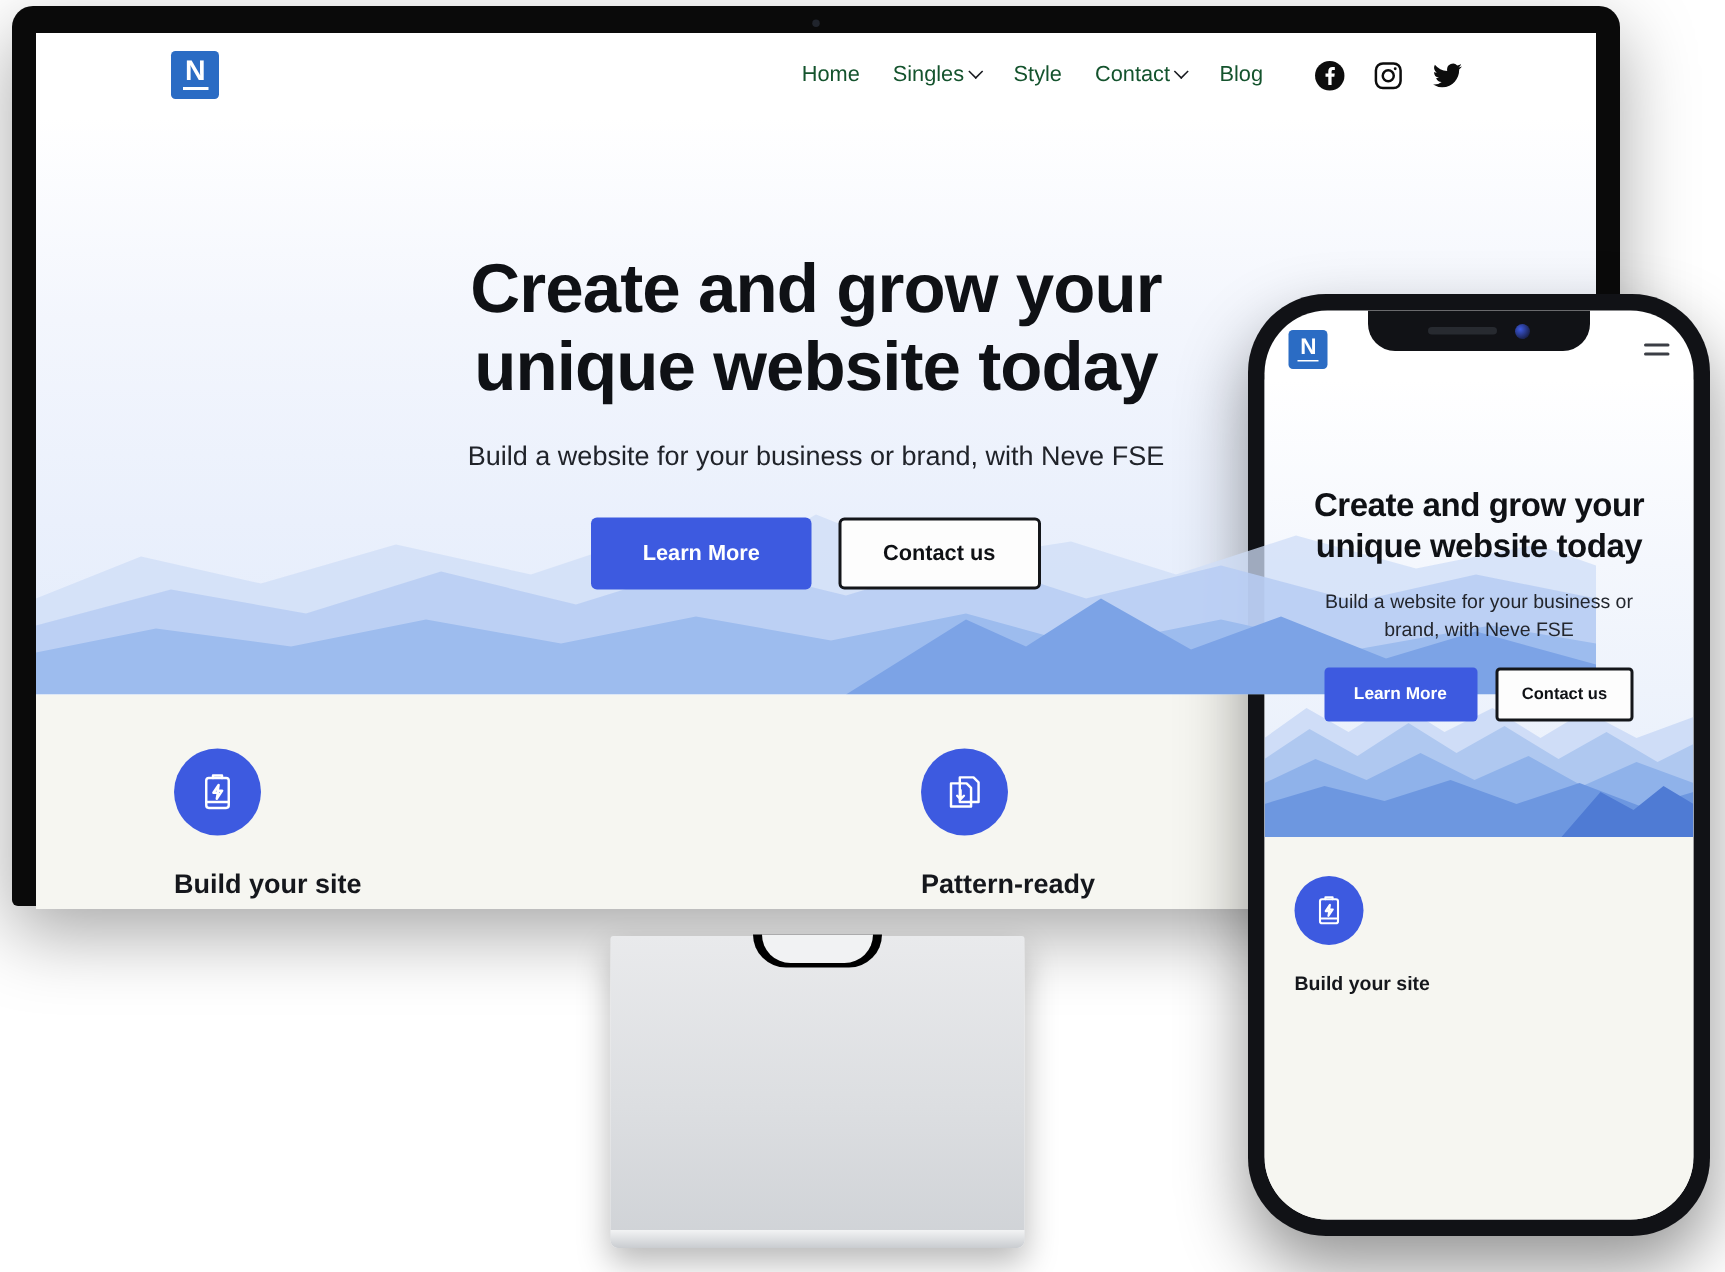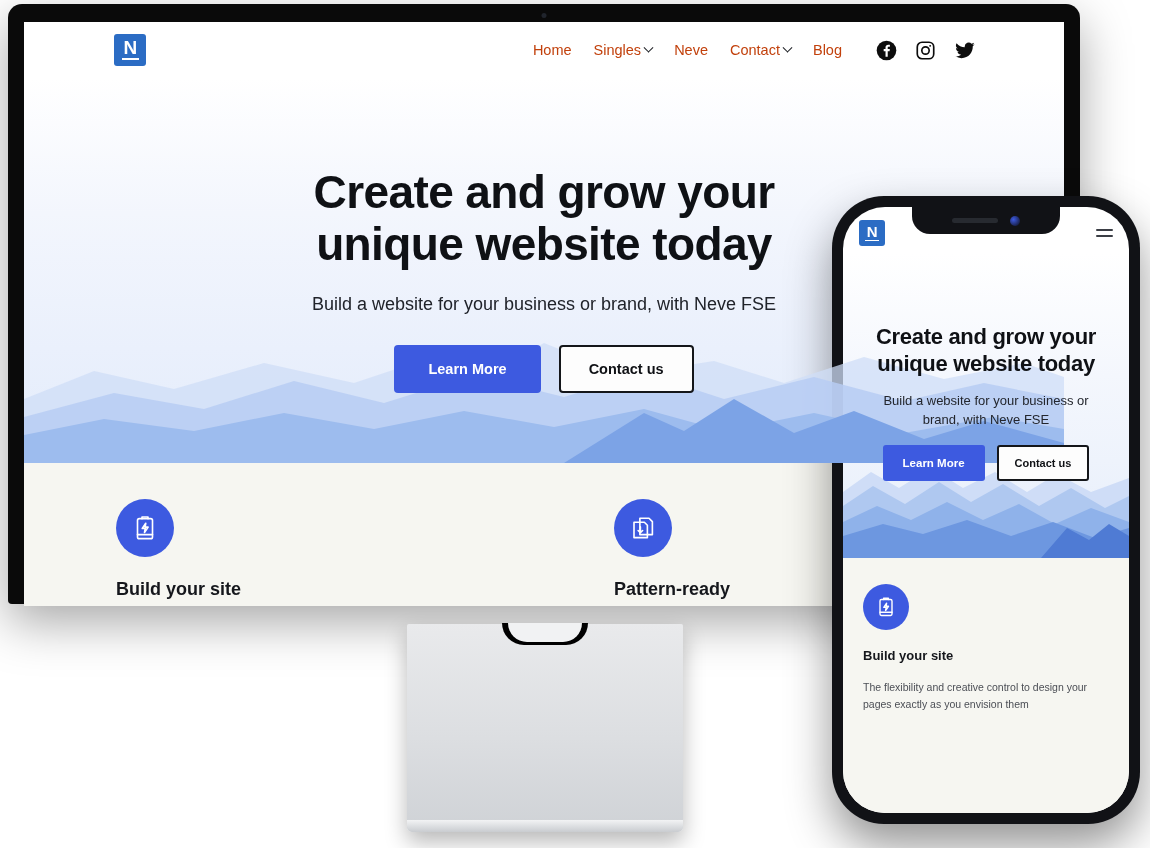--- a/index.html
+++ b/index.html
@@ -69,21 +69,21 @@
     flex-direction: column;
   }
   .logo-n {
     color:#fff; font-weight: 700; font-size: 19px; line-height: 16px;
     font-family: "Liberation Sans", sans-serif; letter-spacing: -0.5px;
   }
   .logo-underline { width: 17px; height: 2px; background:#fff; margin-top:2px; }
 
   .nav { margin-left:auto; display:flex; align-items:center; gap: 22px; }
   .nav-item {
-    font-size: 14.5px; color:#c2410c; display:flex; align-items:center; gap:4px;
+    font-size: 14.5px; color:#14532d; display:flex; align-items:center; gap:4px;
     cursor: pointer; white-space: nowrap;
   }
   .chev { display:inline-block; width:7px; height:7px;
     border-right:1.4px solid #16181d; border-bottom:1.4px solid #16181d;
     transform: rotate(45deg) translate(-2px,-2px); }
   .social { display:flex; align-items:center; gap:18px; margin-left: 12px; }
   .social svg { display:block; }
 
   
   .hero {
@@ -203,21 +203,21 @@
 
         <nav class="nav">
           <div class="nav-item">
             <span>Home</span>
           </div>
           <div class="nav-item">
             <span>Singles</span>
             <i class="chev"></i>
           </div>
           <div class="nav-item">
-            <span>Neve</span>
+            <span>Style</span>
           </div>
           <div class="nav-item">
             <span>Contact</span>
             <i class="chev"></i>
           </div>
           <div class="nav-item">
             <span>Blog</span>
           </div>
 
           <div class="social">
@@ -340,19 +340,18 @@
       <div class="phone-features">
         <div class="feat-icon-sm">
           <svg width="24" height="24" viewBox="0 0 24 24" fill="none" stroke="#fff" stroke-width="1.4" stroke-linecap="round" stroke-linejoin="round">
             <rect x="6" y="4.5" width="12" height="16" rx="1.4"></rect>
             <path d="M9.6 4.5V3.2h4.8v1.3"></path>
             <path d="M6 17.3h12"></path>
             <path d="M12.6 8.2l-2.8 4.2h2.4l-.6 3.2 2.9-4.3h-2.4z"></path>
           </svg>
         </div>
         <div class="feat-title-sm">Build your site</div>
-        <div class="feat-desc-sm">The flexibility and creative control to design your pages exactly as you envision them</div>
       </div>
 
     </div>
   </div>
 
 </div>
 
 </body></html>

